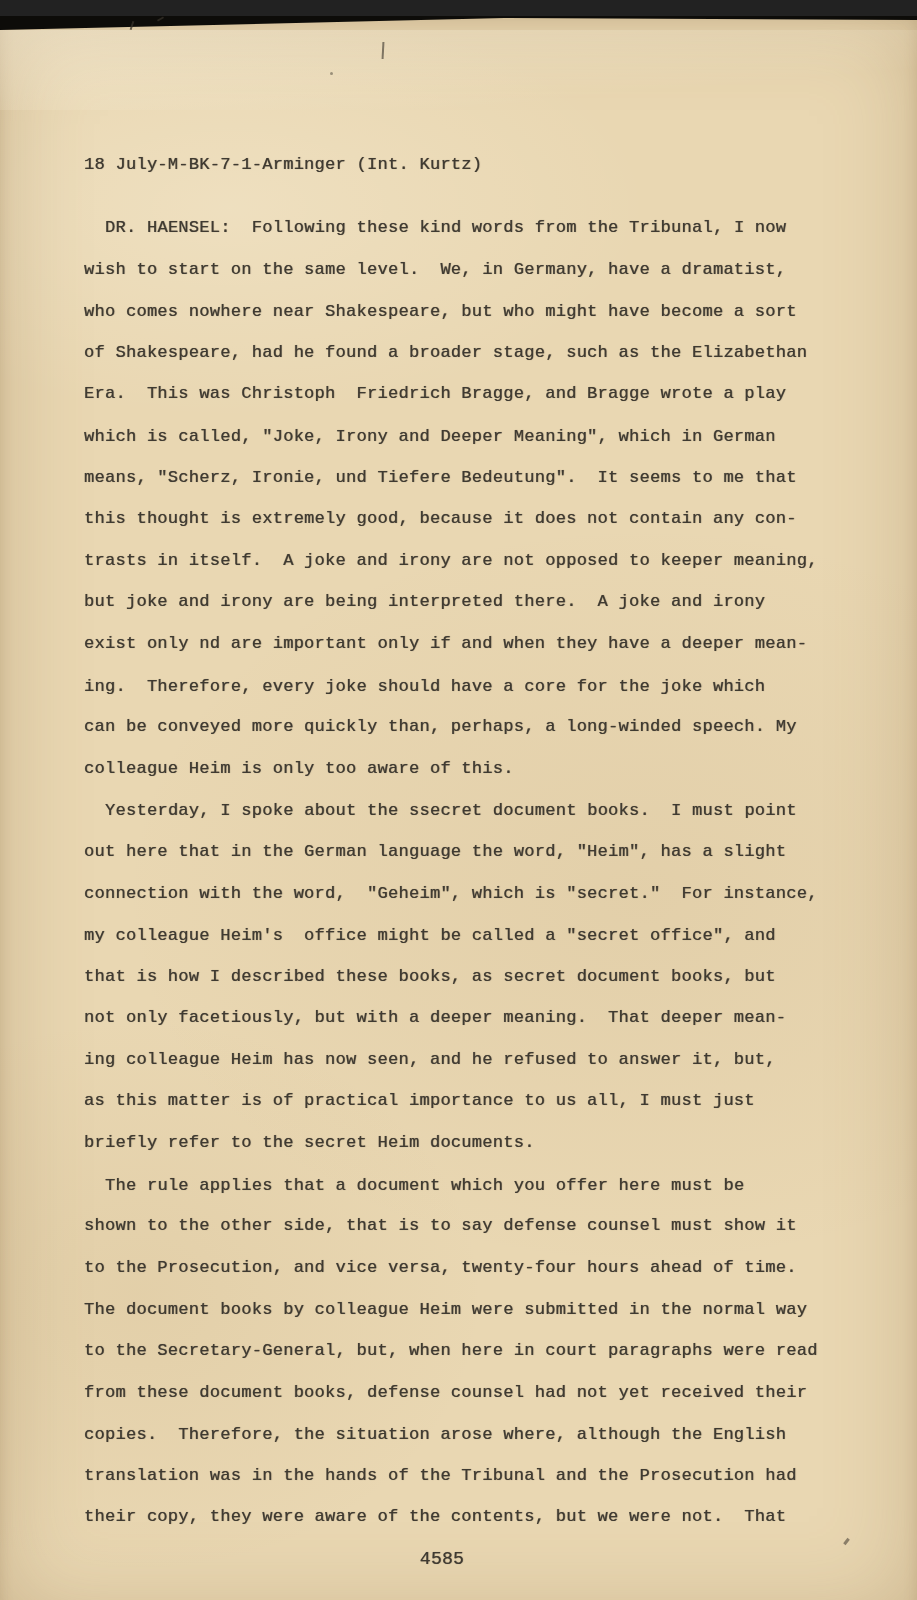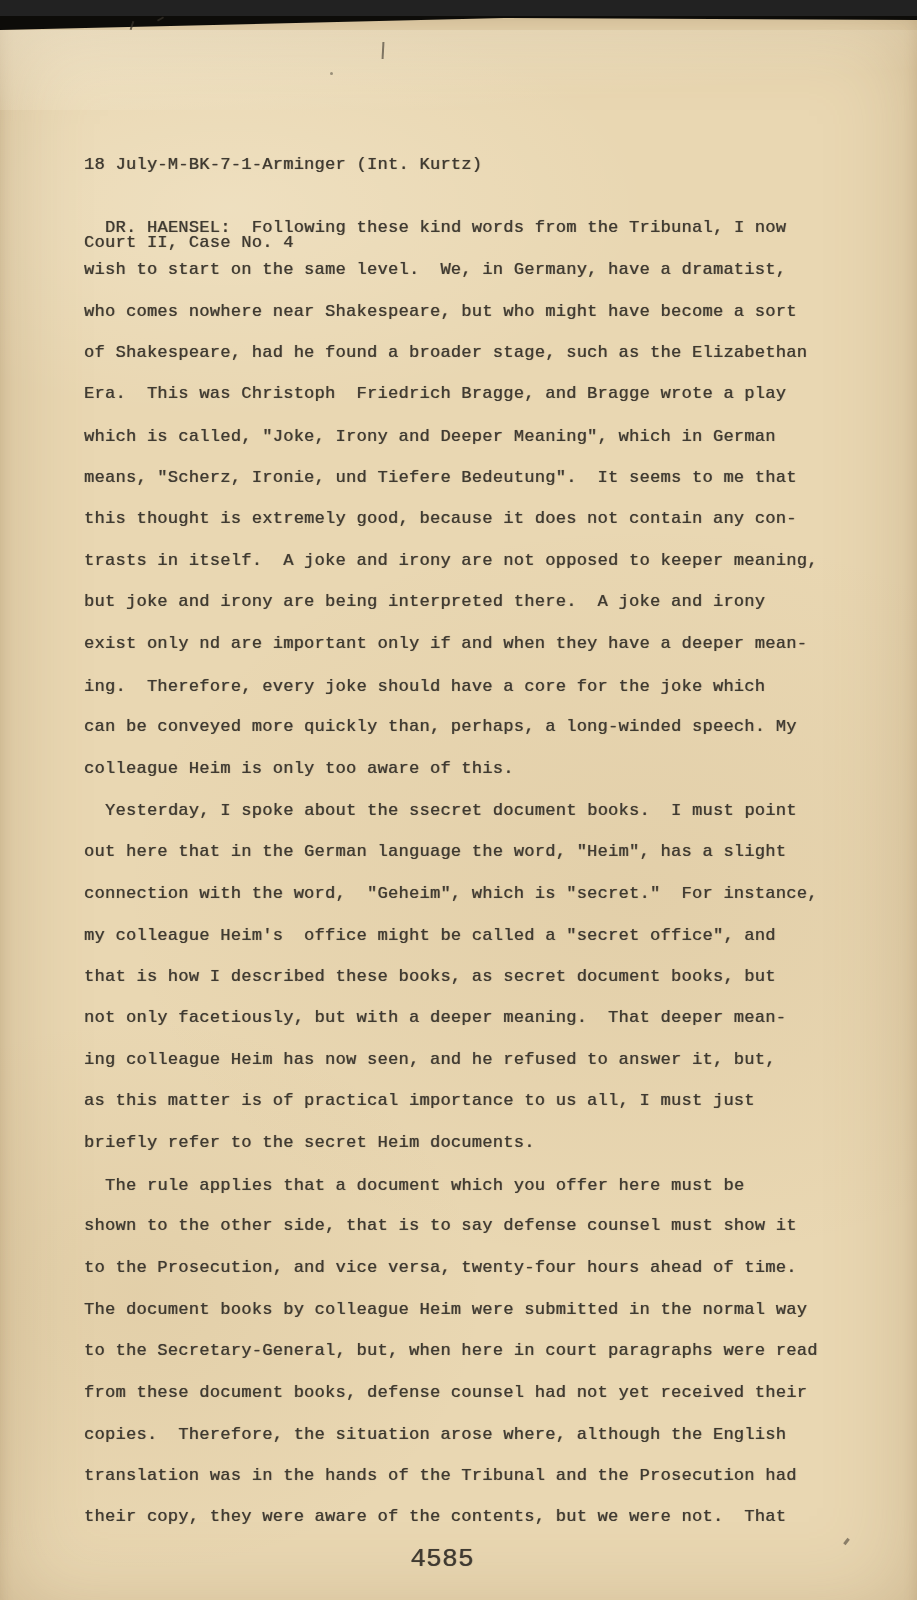--- a/index.html
+++ b/index.html
@@ -48,21 +48,21 @@
   }
   .transcript-body .line {
     height: 41.6px; line-height: 41.6px;
   }
   .transcript-body .line.indent { padding-left: 21px; }
   
   .transcript-body .line:nth-child(3n)   { transform: translateY(0.5px); }
   .transcript-body .line:nth-child(4n+1) { transform: translateY(-0.5px); }
   .page-number {
     position: absolute; left: 84px; top: 1528px; width: 716px;
-    text-align: center; font-size: 26px; line-height: 30px;
+    text-align: center; font-size: 18px; line-height: 30px;
   }
   .speck { position: absolute; background: rgba(55,50,42,0.75); }
   .speck.s1 { left: 131px; top: 5px;  width: 2px; height: 9px;  transform: rotate(18deg); }
   .speck.s2 { left: 157px; top: 2px;  width: 7px; height: 2px;  transform: rotate(-30deg); }
   .speck.s3 { left: 382px; top: 26px; width: 2px; height: 17px; transform: rotate(3deg); opacity:.8; }
   .speck.s4 { left: 330px; top: 56px; width: 3px; height: 3px;  border-radius: 50%; opacity:.6; }
   .speck.s5 { left: 845px; top: 1522px; width: 3px; height: 7px; transform: rotate(38deg); opacity:.7; }
   .glare {
     position: absolute; left: 0; top: 14px; width: 100%; height: 80px;
     background: linear-gradient(175deg, rgba(255,250,235,0.35), rgba(255,250,235,0) 75%);
@@ -78,19 +78,18 @@
   <div class="scan-edge-bottom"></div>
 
   <div class="speck s1"></div>
   <div class="speck s2"></div>
   <div class="speck s3"></div>
   <div class="speck s4"></div>
   <div class="speck s5"></div>
 
   <div class="header-block typed">
     <div>18 July-M-BK-7-1-Arminger (Int. Kurtz)</div>
-    <div>Court II, Case No. 4</div>
   </div>
 
   <div class="transcript-body typed"><div class="line indent">DR. HAENSEL:  Following these kind words from the Tribunal, I now</div><div class="line">wish to start on the same level.  We, in Germany, have a dramatist,</div><div class="line">who comes nowhere near Shakespeare, but who might have become a sort</div><div class="line">of Shakespeare, had he found a broader stage, such as the Elizabethan</div><div class="line">Era.  This was Christoph  Friedrich Bragge, and Bragge wrote a play</div><div class="line">which is called, "Joke, Irony and Deeper Meaning", which in German</div><div class="line">means, "Scherz, Ironie, und Tiefere Bedeutung".  It seems to me that</div><div class="line">this thought is extremely good, because it does not contain any con-</div><div class="line">trasts in itself.  A joke and irony are not opposed to keeper meaning,</div><div class="line">but joke and irony are being interpreted there.  A joke and irony</div><div class="line">exist only nd are important only if and when they have a deeper mean-</div><div class="line">ing.  Therefore, every joke should have a core for the joke which</div><div class="line">can be conveyed more quickly than, perhaps, a long-winded speech. My</div><div class="line">colleague Heim is only too aware of this.</div><div class="line indent">Yesterday, I spoke about the ssecret document books.  I must point</div><div class="line">out here that in the German language the word, "Heim", has a slight</div><div class="line">connection with the word,  "Geheim", which is "secret."  For instance,</div><div class="line">my colleague Heim's  office might be called a "secret office", and</div><div class="line">that is how I described these books, as secret document books, but</div><div class="line">not only facetiously, but with a deeper meaning.  That deeper mean-</div><div class="line">ing colleague Heim has now seen, and he refused to answer it, but,</div><div class="line">as this matter is of practical importance to us all, I must just</div><div class="line">briefly refer to the secret Heim documents.</div><div class="line indent">The rule applies that a document which you offer here must be</div><div class="line">shown to the other side, that is to say defense counsel must show it</div><div class="line">to the Prosecution, and vice versa, twenty-four hours ahead of time.</div><div class="line">The document books by colleague Heim were submitted in the normal way</div><div class="line">to the Secretary-General, but, when here in court paragraphs were read</div><div class="line">from these document books, defense counsel had not yet received their</div><div class="line">copies.  Therefore, the situation arose where, although the English</div><div class="line">translation was in the hands of the Tribunal and the Prosecution had</div><div class="line">their copy, they were aware of the contents, but we were not.  That</div></div>
 
   <div class="page-number typed">4585</div>
 </div>
 
 </body></html>

